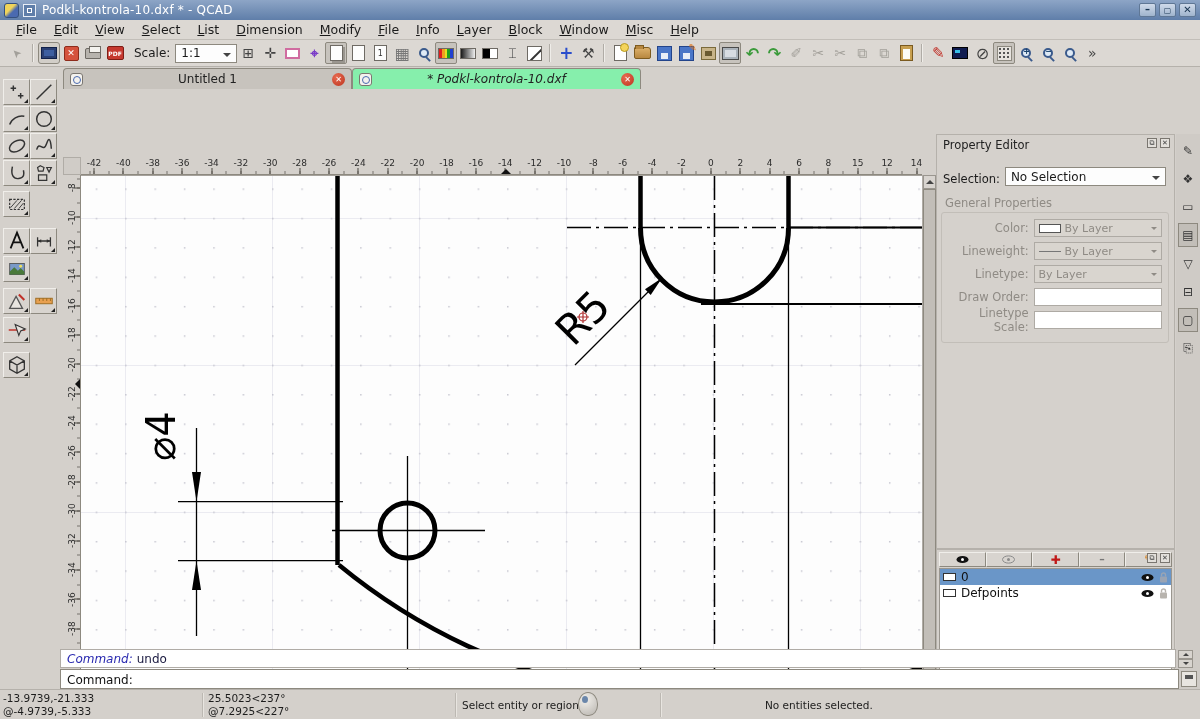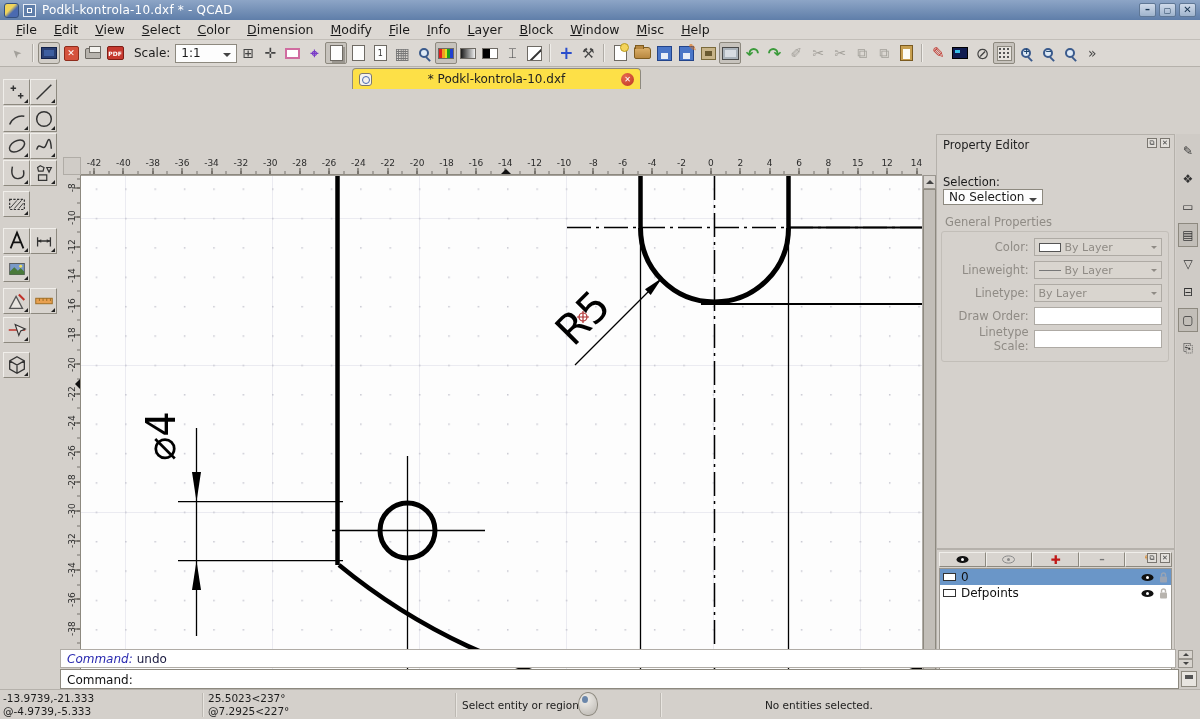--- a/index.html
+++ b/index.html
@@ -85,21 +85,21 @@
 
   
   .pal { position:absolute; width:27px; height:26px; background:#d8d4cf; border:1px solid; border-color:#f0eeea #8d897f #8d897f #f0eeea; display:flex; align-items:center; justify-content:center; }
   .pal svg { width:22px; height:22px; }
   .pal::after { content:""; position:absolute; right:1px; bottom:1px; border-left:4px solid transparent; border-bottom:4px solid #222; }
 
   
   .tab { position:absolute; top:1px; height:21px; border:1px solid #8d897f; border-bottom:none; border-radius:4px 4px 0 0;
     display:flex; align-items:center; padding:0 6px; }
   .tab.inactive { background:#c7c3bd; }
-  .tab.active { background:#fde047; }
+  .tab.active { background:#86efac;font-style:italic; }
   .tab-qicon { width:13px; height:13px; border:1px solid #7a7670; border-radius:3px; background:#f4f2ee; position:relative; margin-right:6px; }
   .tab-qicon::after{content:""; position:absolute; left:2px; top:2px; width:6px; height:6px; border:1.5px solid #4a6ab0; border-radius:50%;}
   .tab-label { flex:1; text-align:center; font-size:12px; color:#222; }
   .tab-close { width:13px; height:13px; border-radius:50%; background:radial-gradient(circle at 35% 30%,#e86a50,#bc3520); color:#fff;
     font-size:8px; line-height:13px; text-align:center; margin-left:6px; }
   .tab-close::before{content:"✕";}
 
   
   #corner { position:absolute; left:63px; top:90px; width:18px; height:18px; background:#d0ccc7; border:1px solid #b0aca6; }
   #hruler { position:absolute; left:81px; top:90px; width:841px; height:18px; background:#d4d0cb; border-bottom:1px solid #8d897f; overflow:hidden;
@@ -131,21 +131,21 @@
   .tri-right { border:4px solid transparent; border-left-color:#444; border-right:none; }
   .thumb { position:absolute; background:#c2beb8; border:1px solid #8d897f; }
   #zoomlabel { position:absolute; left:828px; top:0; width:45px; height:16px; font-size:11px; line-height:16px; text-align:center; color:#222; }
 
   
   #propeditor { position:absolute; left:936px; top:67px; width:239px; height:415px; background:#d5d1cc; border:1px solid #b5b1ab; }
   .panel-title { position:relative; height:18px; font-size:11.5px; padding:3px 0 0 6px; color:#222; }
   .panel-icons { position:absolute; right:4px; top:3px; display:flex; gap:3px; }
   .pico { width:10px; height:10px; border:1px solid #7a7670; background:#e3e0db; font-size:7px; line-height:8px; text-align:center; color:#444; }
   .pico.float::before{content:"⧉";} .pico.close::before{content:"✕";}
-  .selrow { display:flex; align-items:flex-start; margin:22px 8px 0 6px;flex-direction:column; }
+  .selrow { display:flex; align-items:flex-end; margin:14px 8px 0 6px; }
   .selrow .lab { font-size:11.5px; margin-right:5px; }
   #sel-combo { flex:1; height:19px; }
   .group-label { margin:10px 0 2px 8px; font-size:11.5px; color:#8f8b85; }
   .groupbox { margin:2px 5px 0 4px; border:1px solid #c2beb8; border-radius:3px; padding:6px 6px 8px 0; }
   .prow { display:flex; align-items:center; margin-bottom:5px; height:18px; }
   .prow .plab { width:92px; text-align:right; font-size:11.5px; color:#8f8b85; padding-right:5px; }
   .pcombo { height:18px; border:1px solid #aeaaa4; background:#d9d5cf; color:#8f8b85; display:flex; align-items:center;
     font-size:11px; padding:0 16px 0 4px; position:relative; }
   .pcombo::after { content:""; position:absolute; right:4px; top:7px; border:3.5px solid transparent; border-top-color:#8f8b85; }
   .pcombo .swatch { width:22px; height:9px; border:1px solid #555; background:#fff; margin-right:4px; flex:0 0 auto; }
@@ -211,21 +211,21 @@
       <div class="winbtn close"></div>
     </div>
   </div>
 
   <div id="menubar">
 
   <span class="menu-item">File</span>
       <span class="menu-item">Edit</span>
       <span class="menu-item">View</span>
       <span class="menu-item">Select</span>
-      <span class="menu-item">Color</span>
+      <span class="menu-item">List</span>
       <span class="menu-item">Dimension</span>
       <span class="menu-item">Modify</span>
       <span class="menu-item">File</span>
       <span class="menu-item">Info</span>
       <span class="menu-item">Layer</span>
       <span class="menu-item">Block</span>
       <span class="menu-item">Window</span>
       <span class="menu-item">Misc</span>
       <span class="menu-item">Help</span>
     </div>
@@ -461,20 +461,25 @@
           <path d="M3 12h18" stroke="#c03028" stroke-width="1.6"></path>
           <path d="M10 6l4 12 2-5 5-2z" fill="#e8e5e0" stroke="#333" stroke-width="1.2"></path>
         </svg>
       </div>
     <div class="pal" style="left:3px;top:285px">
         <svg viewBox="0 0 24 24">
           <path d="M12 3l8 4.5v9L12 21l-8-4.5v-9z M4 7.5L12 12l8-4.5 M12 12v9" stroke="#333" stroke-width="1.4" fill="none"></path>
         </svg>
       </div>
 
+    <div class="tab inactive" style="left:63px;width:289px">
+      <span class="tab-qicon"></span>
+      <span class="tab-label">Untitled 1</span>
+      <span class="tab-close"></span>
+    </div>
     <div class="tab active" style="left:352px;width:289px">
       <span class="tab-qicon"></span>
       <span class="tab-label">* Podkl-kontrola-10.dxf</span>
       <span class="tab-close"></span>
     </div>
 
     <div id="corner"></div>
     <div id="hruler">
       <div class="labels">
           <span>-42</span>

